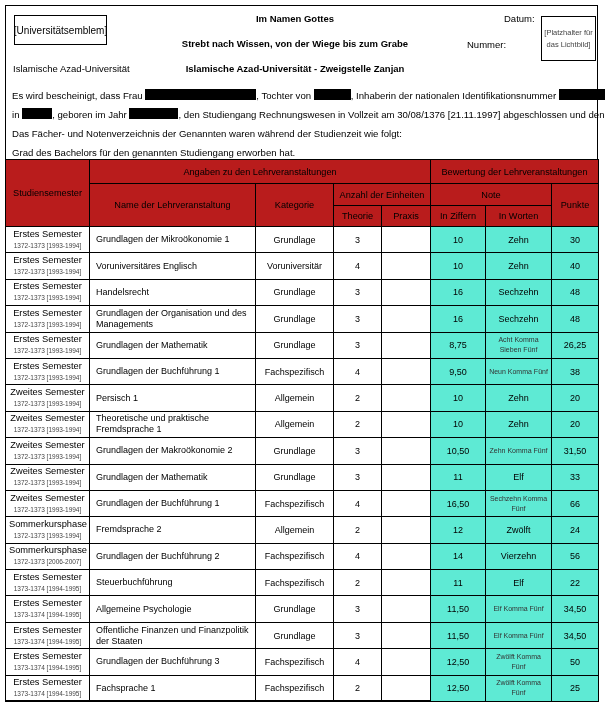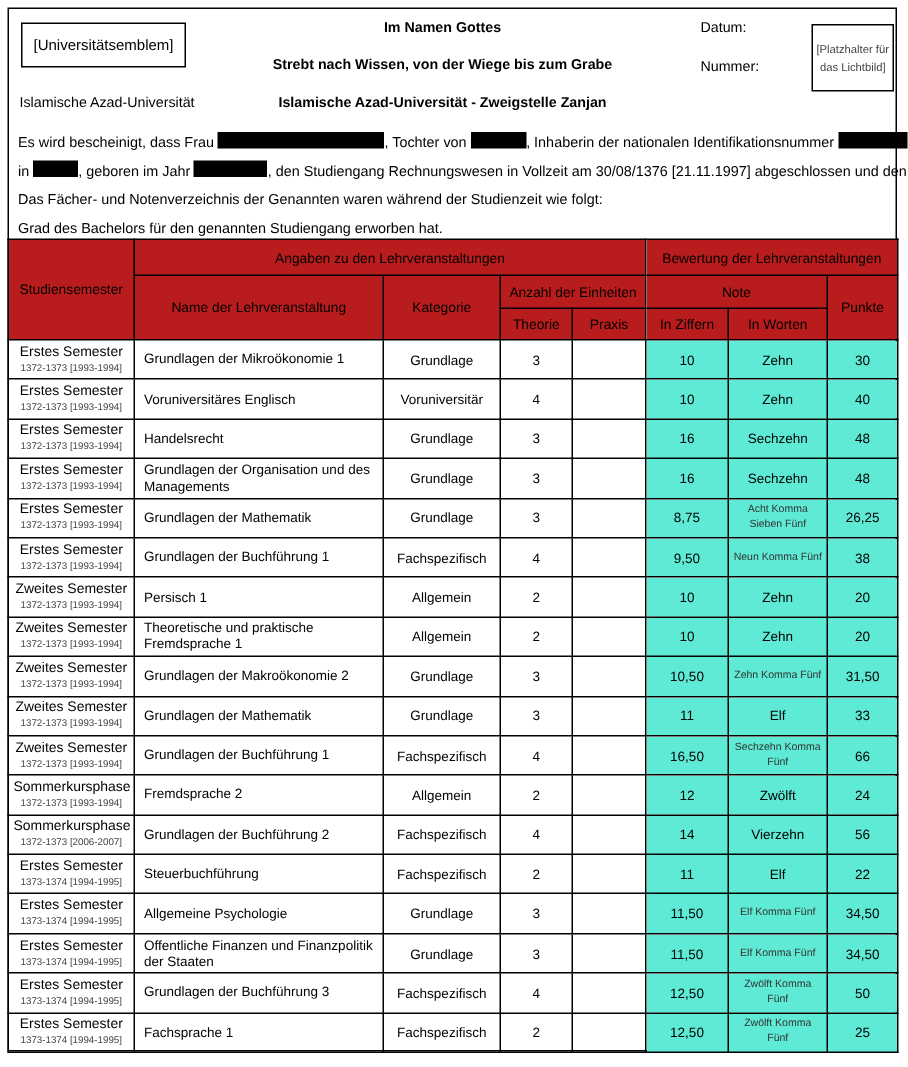--- a/index.html
+++ b/index.html
@@ -1,28 +1,28 @@
 <!DOCTYPE html>
 <html><head>
 <meta charset="utf-8">
 <style>
   html, body { margin:0; padding:0; background:#ffffff; }
   body { width:605px; height:711px; position:relative; overflow:hidden;
          font-family:"Liberation Sans", sans-serif; color:#000; }
   .frame { position:absolute; left:5px; top:5px; width:593px; height:696px;
            border:1px solid #000; box-sizing:border-box; }
-  .emblem { position:absolute; left:14px; top:15px; width:110px; height:30px;
+  .emblem { position:absolute; left:14px; top:15px; width:93px; height:30px;
             border:1px solid #000; box-sizing:border-box; font-size:10px;
             display:flex; align-items:center; justify-content:center; }
   .uni-left { position:absolute; left:13px; top:63px; font-size:9.5px; }
   .center-text { position:absolute; left:150px; width:290px; text-align:center;
                  font-size:9.5px; font-weight:bold; }
   .ct1 { top:13px; } .ct2 { top:38px; } .ct3 { top:63px; }
   .meta { position:absolute; left:467px; font-size:9.5px; }
-  .m1 { top:13px; } .m2 { top:39px; }
+  .m1 { top:13px;margin-left:37px; } .m2 { top:39px; }
   .photo { position:absolute; left:541px; top:16px; width:55px; height:45px;
            border:1px solid #000; box-sizing:border-box; font-size:7.5px; color:#444;
            display:flex; align-items:center; justify-content:center; text-align:center; line-height:12px; }
   .para { position:absolute; left:12px; top:86px; width:582px; font-size:9.6px; line-height:19px; }
   .para b { font-weight:normal;margin-top:28px; }
   .redact { display:inline-block; background:#000; height:11px; vertical-align:-1px; }
   .para .line { white-space:nowrap; }
 
   table.grades { position:absolute; left:5px; top:159px; width:593px; border-collapse:collapse;
                  table-layout:fixed; font-size:9px; }

